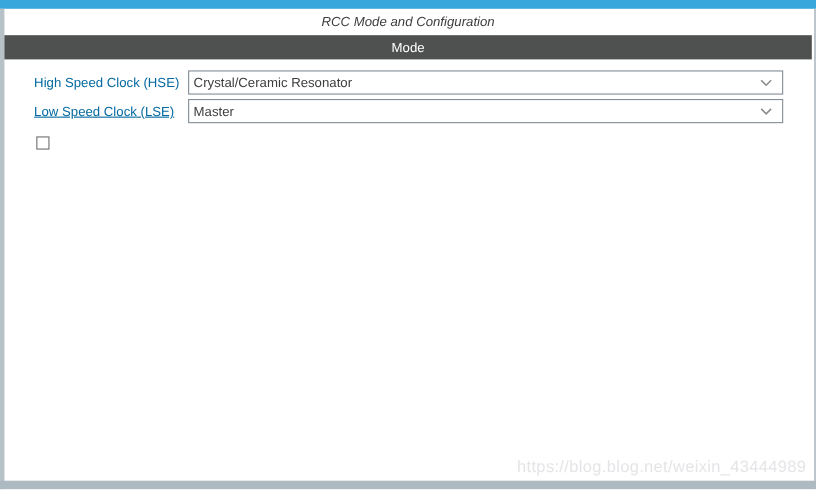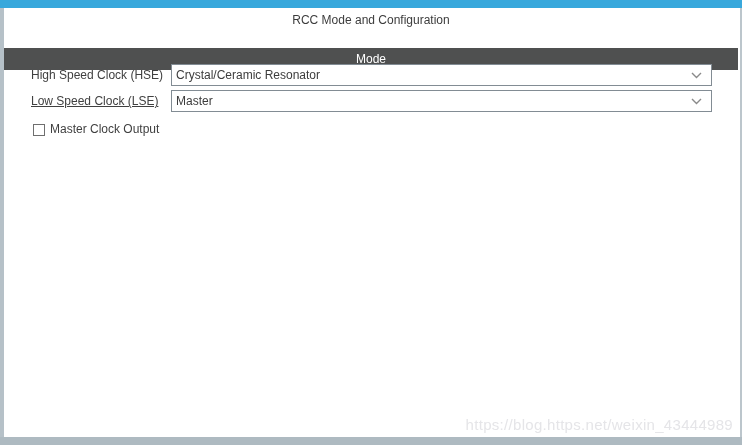--- a/index.html
+++ b/index.html
@@ -43,41 +43,41 @@
   }
   
   .panel-title {
     position: absolute;
     top: 8px; left: 0; right: 0;
     height: 36px;
     line-height: 24px;
     text-align: center;
     font-size: 12px;
     color: #3c3c3c;
+    font-style: italic;
   }
   
   .section-header {
     position: absolute;
     top: 32px; left: 4px;
     width: 734px; height: 22px;
     background: #4f5050;
     color: #ffffff;
     font-size: 12px;
     line-height: 22px;
     text-align: center;
-    margin-top: 16px;
   }
   
   .field-label {
     position: absolute;
     left: 31px;
     height: 22px;
     line-height: 22px;
     font-size: 12px;
-    color: #404040;
+    color: #0369a1;
     white-space: nowrap;
   }
   .label-hse { top: 64px; }
   .label-lse { top: 90px; text-decoration: underline; }
   .select-box {
     position: absolute;
     left: 171px;
     width: 539px;
     height: 20px;
     border: 1px solid #828c94;
@@ -158,17 +158,16 @@
 
   <div class="select-box select-lse">
     <span class="select-text">Master</span>
     <svg class="chevron" viewBox="0 0 11 7">
       <polyline points="1,1 5.5,5.5 10,1" fill="none" stroke="#8a8a8a" stroke-width="1.4"></polyline>
     </svg>
   </div>
 
   <div class="checkbox"></div>
 
-  <div class="checkbox-label">Master Clock Output</div>
 
-  <div class="watermark">https://blog.https.net/weixin_43444989</div>
+  <div class="watermark">https://blog.blog.net/weixin_43444989</div>
 
 </div>
 
 </body></html>

